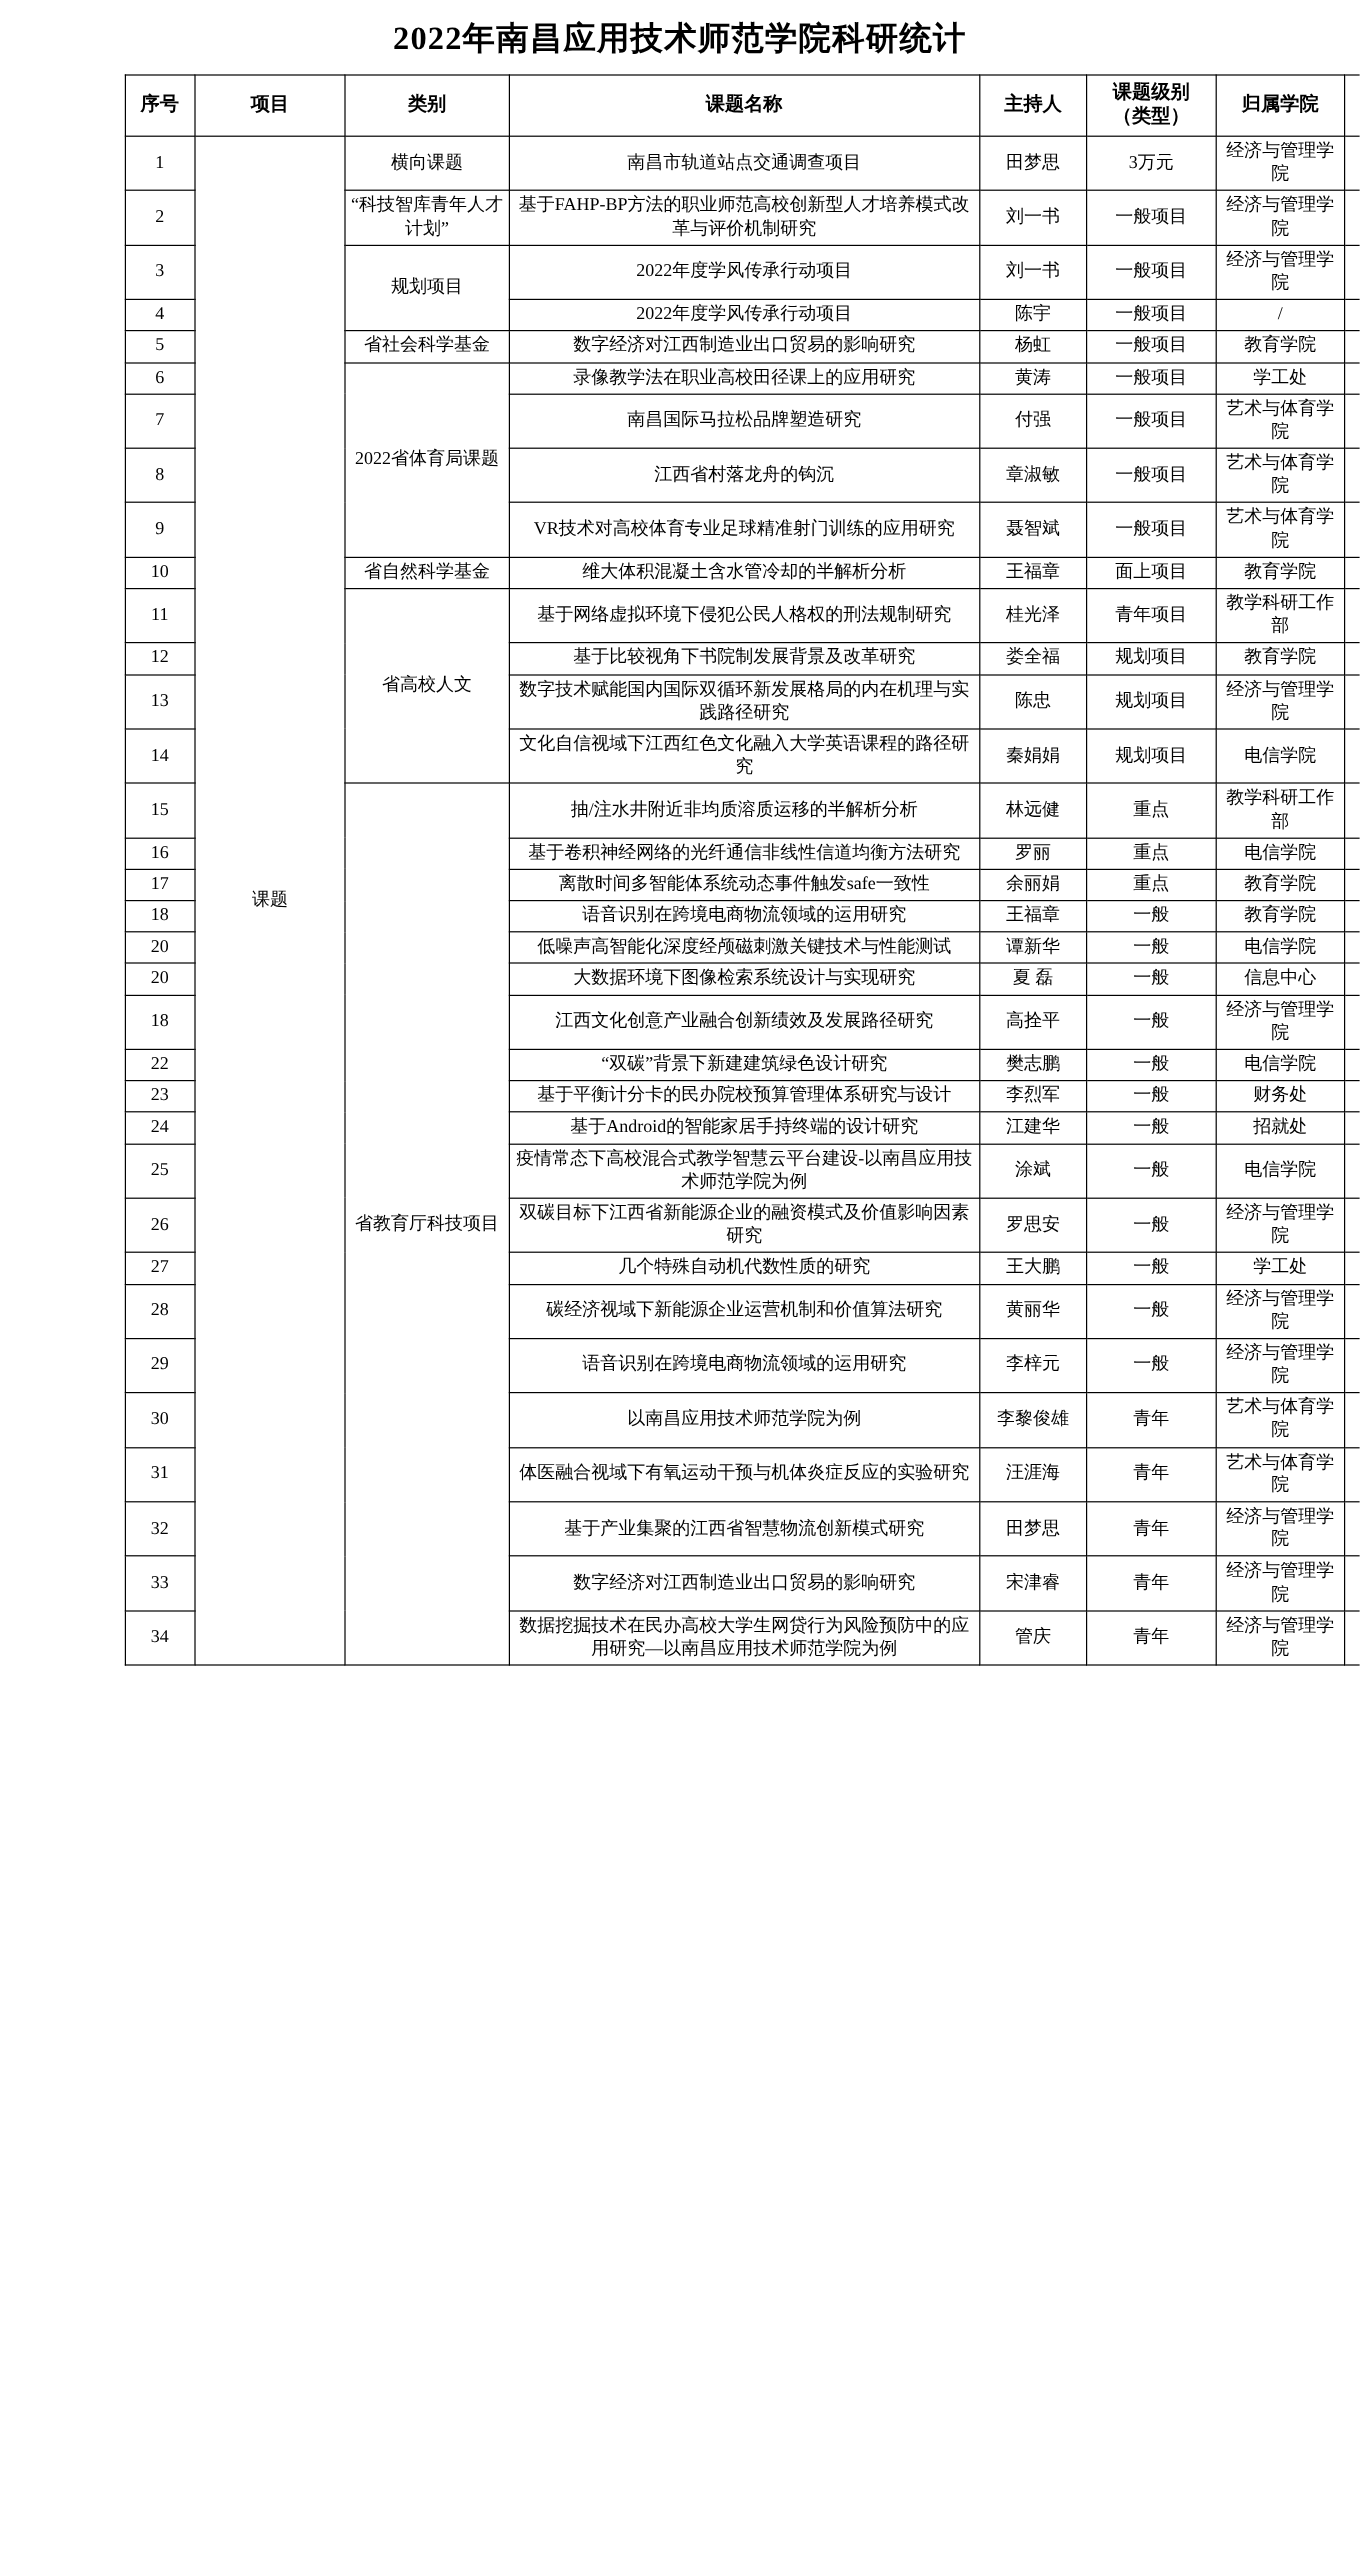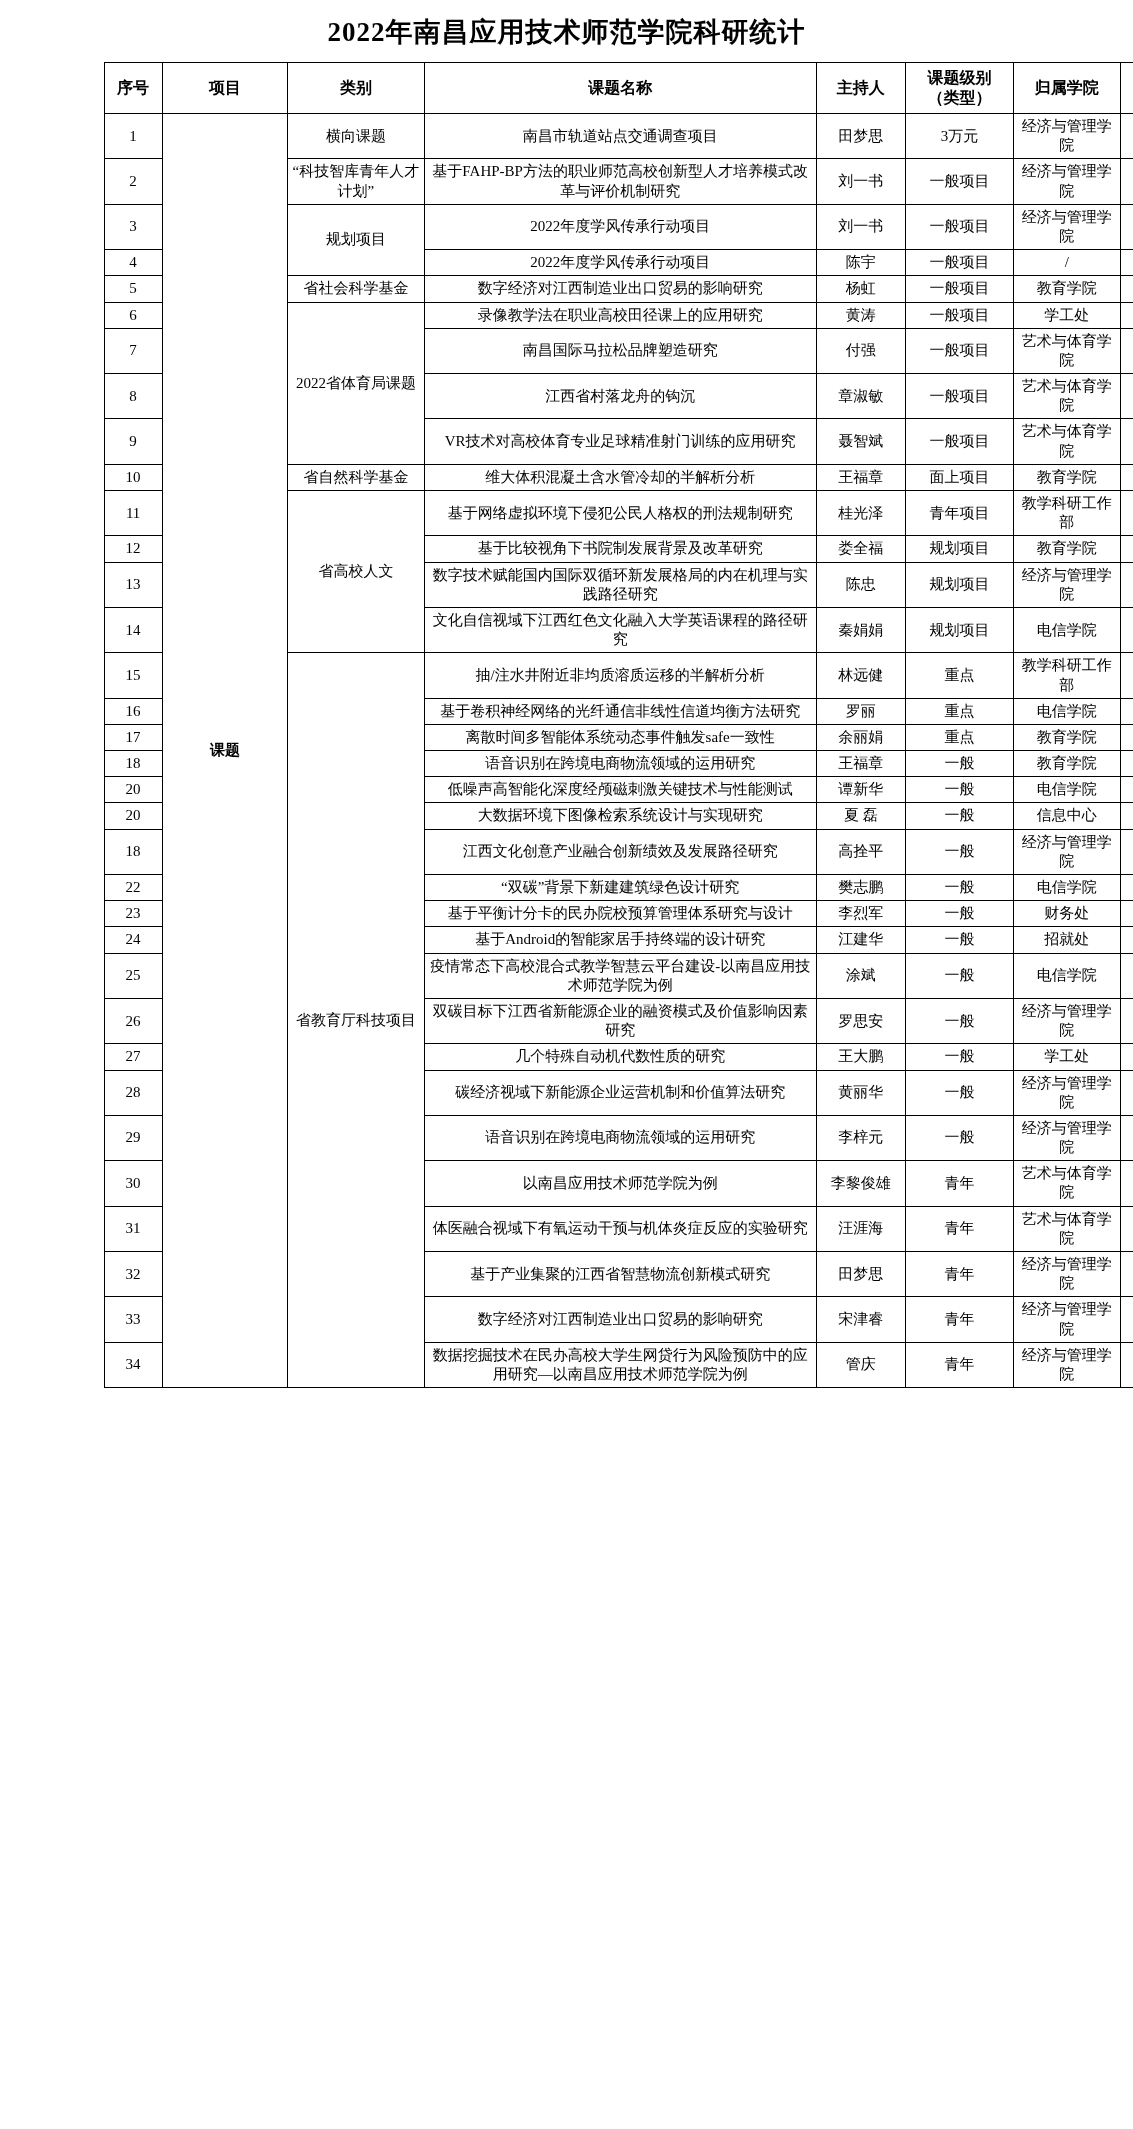--- a/index.html
+++ b/index.html
@@ -45,21 +45,20 @@
     overflow-wrap: break-word;
   }
   table.grid th {
     font-weight: bold;
     font-size: 16px;
     height: 44px;
   }
   td.seq { font-size: 15px; }
   td.proj {
     font-size: 17px;
-    font-weight: bold;
   }
   td.cat {
     font-size: 15px;
   }
   td.name {
     font-size: 15px;
   }
   td.host { font-size: 15px; }
   td.level { font-size: 15px; }
   td.college { font-size: 15px; }

